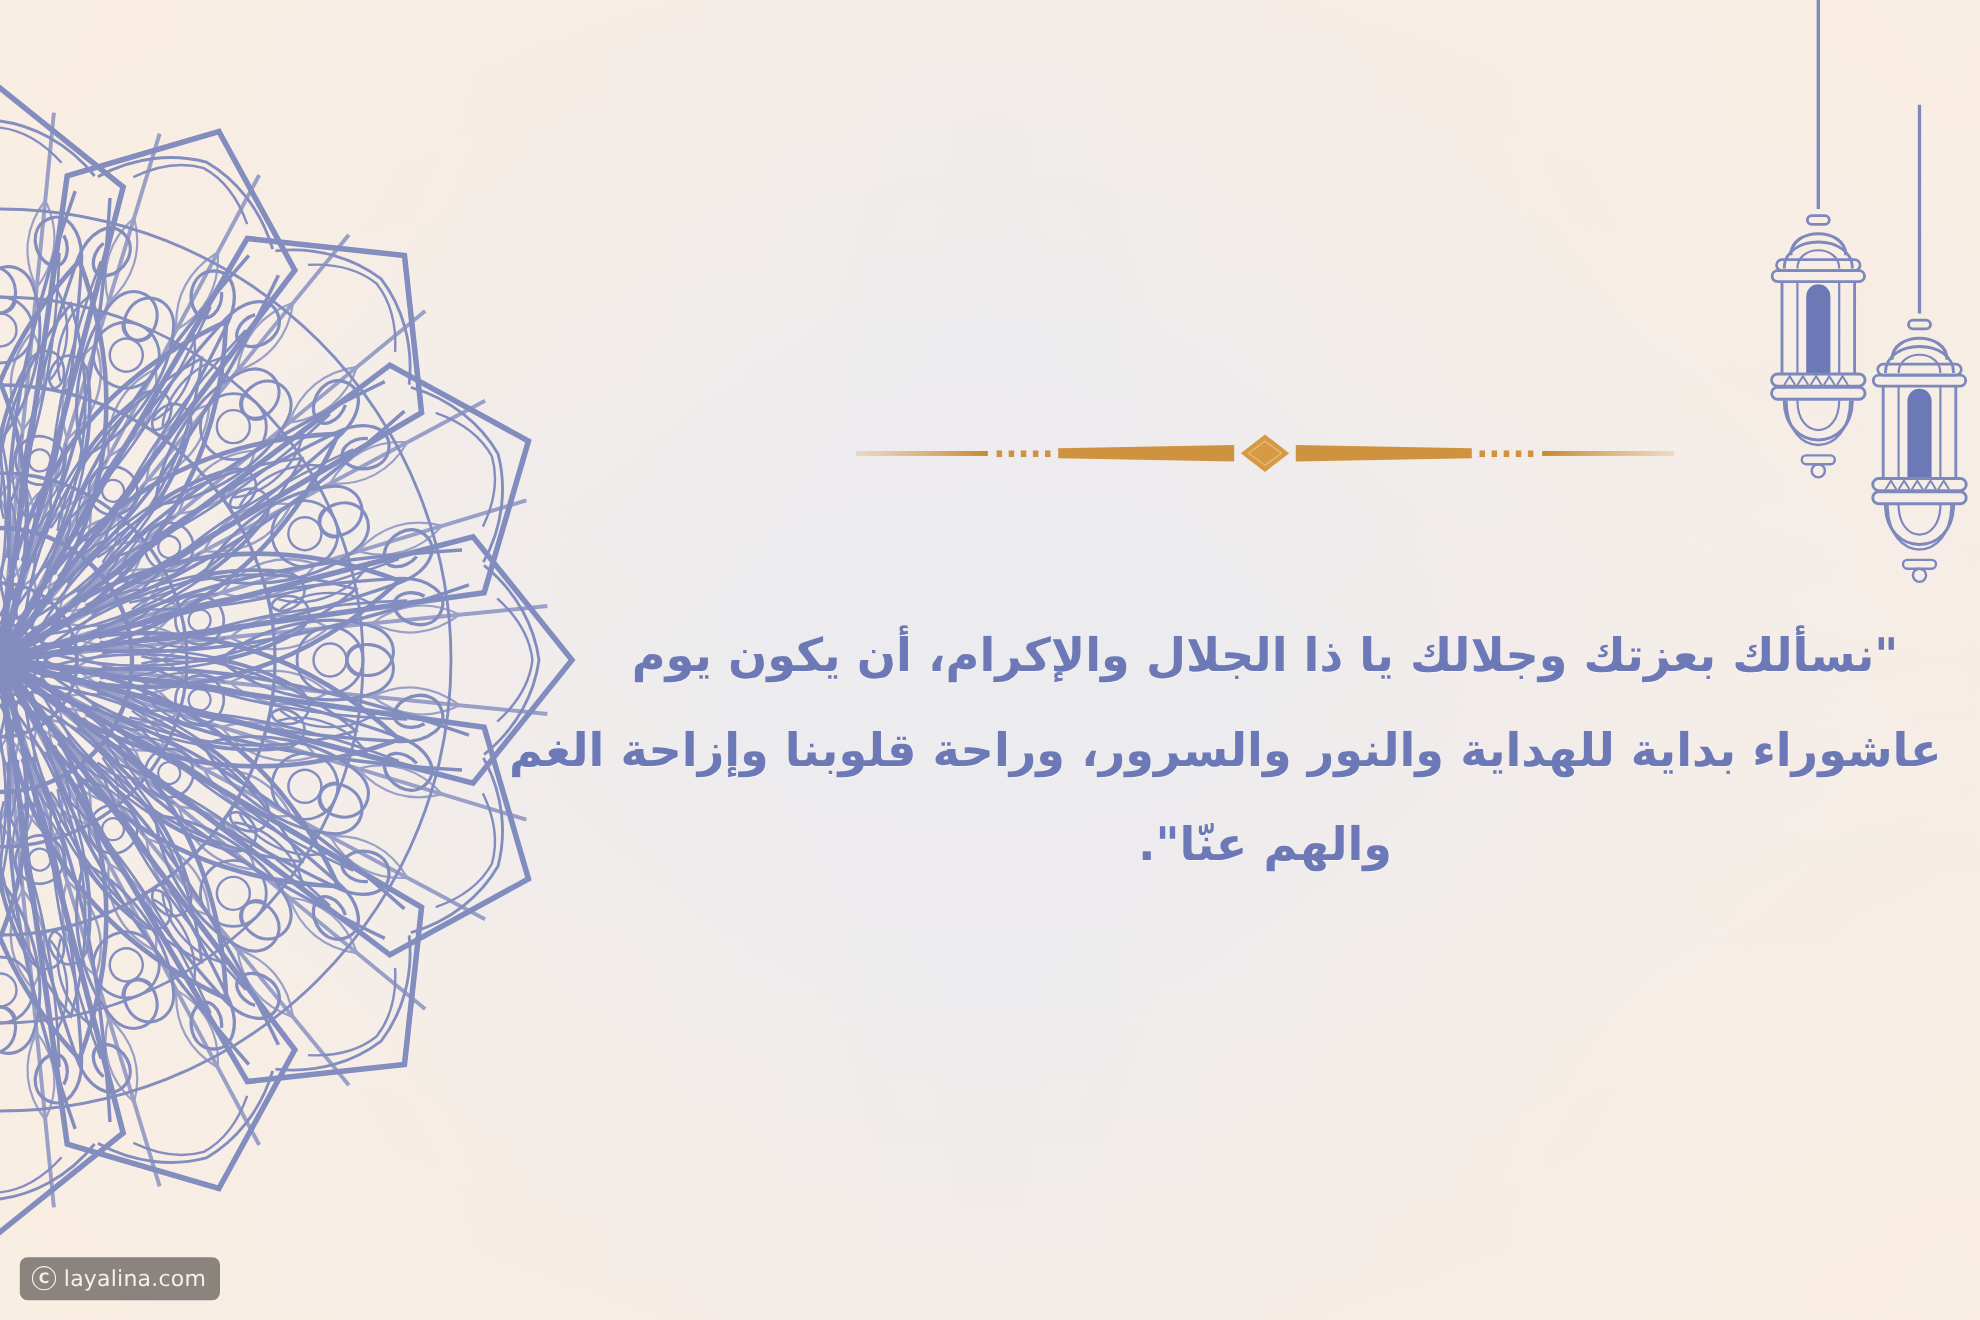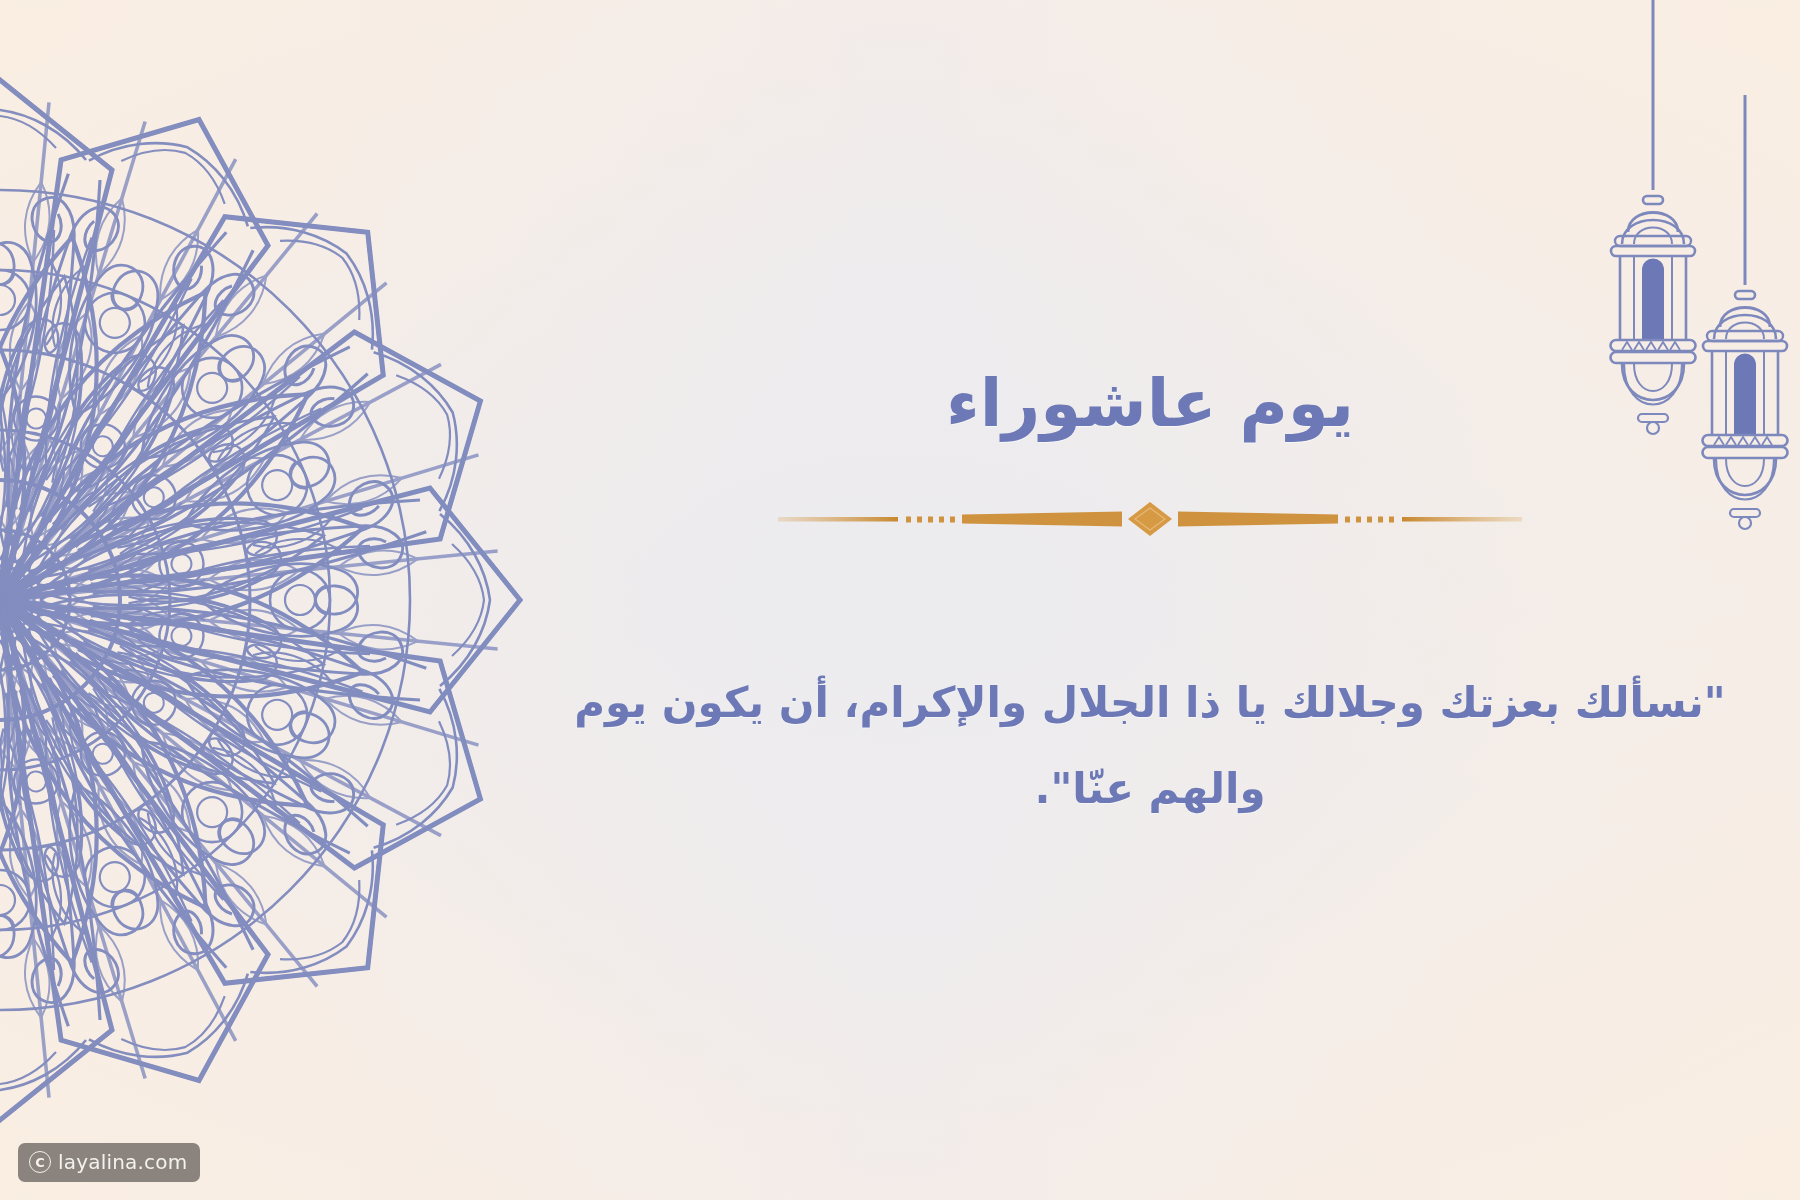--- a/index.html
+++ b/index.html
@@ -442,21 +442,20 @@
         <path d="M36,364 C36,400 74,400 74,364" stroke-width="2"></path>
         <path d="M26,364 C26,418 84,418 84,364" stroke-width="2.2"></path>
         <path d="M44,414 h22 a4,4 0 0 1 0,8 h-22 a4,4 0 0 1 0,-8 z" stroke-width="2.2"></path>
         <circle cx="55" cy="428" r="6" stroke-width="2.2"></circle>
       </g>
     </svg>
   </div>
 
   <div id="content">
 
-    <div id="title">يوم عاشوراء</div>
 
     <div id="divider-wrap">
       <svg viewBox="0 0 760 46" xmlns="http://www.w3.org/2000/svg">
         <defs>
           <linearGradient id="gfadeL" x1="0" y1="0" x2="1" y2="0">
             <stop offset="0%" stop-color="#d79f52" stop-opacity="0.25"></stop>
             <stop offset="100%" stop-color="#c8882f" stop-opacity="1"></stop>
           </linearGradient>
           <linearGradient id="gfadeR" x1="0" y1="0" x2="1" y2="0">
             <stop offset="0%" stop-color="#c8882f" stop-opacity="1"></stop>
@@ -483,20 +482,21 @@
         <path d="M192,18.5 L352,15.5 L352,30.5 L192,27.5 Z" fill="#cf9340"></path>
         <path d="M568,18.5 L408,15.5 L408,30.5 L568,27.5 Z" fill="#cf9340"></path>
 
         <path d="M380,6 L402,23 L380,40 L358,23 Z" fill="#d79a44"></path>
         <path d="M380,12 L395,23 L380,34 L365,23 Z" fill="none" stroke="#e7b877" stroke-width="1.2"></path>
       </svg>
     </div>
 
     <div id="quote">
       <span class="qline">"نسألك بعزتك وجلالك يا ذا الجلال والإكرام، أن يكون يوم</span>
+      <span class="qline">عاشوراء بداية للهداية والنور والسرور، وراحة قلوبنا وإزاحة الغم</span>
       <span class="qline">والهم عنّا".</span>
     </div>
 
   </div>
 
   <div id="watermark">
     <span class="wm-c">C</span>
     <span>layalina.com</span>
   </div>
 

